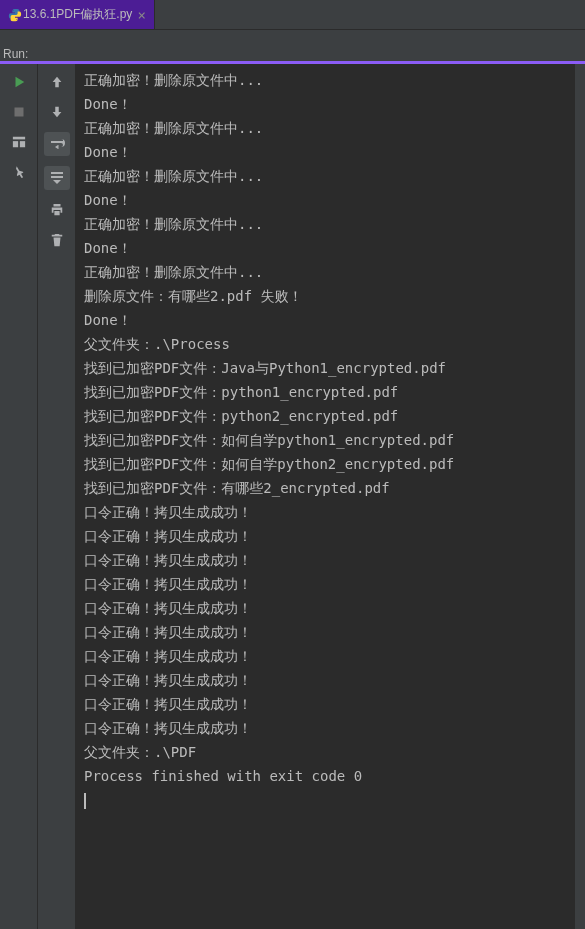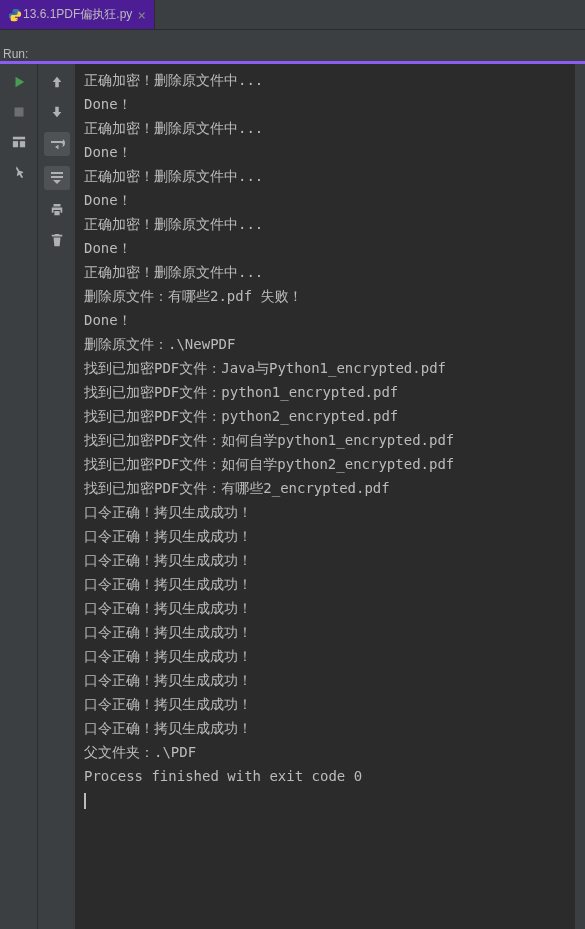--- a/index.html
+++ b/index.html
@@ -230,21 +230,21 @@
       <div class="console-line">Done！</div>
       <div class="console-line">正确加密！删除原文件中...</div>
       <div class="console-line">Done！</div>
       <div class="console-line">正确加密！删除原文件中...</div>
       <div class="console-line">Done！</div>
       <div class="console-line">正确加密！删除原文件中...</div>
       <div class="console-line">Done！</div>
       <div class="console-line">正确加密！删除原文件中...</div>
       <div class="console-line">删除原文件：有哪些2.pdf 失败！</div>
       <div class="console-line">Done！</div>
-      <div class="console-line">删除原文件：.\NewPDF</div>
+      <div class="console-line">父文件夹：.\Process</div>
       <div class="console-line">找到已加密PDF文件：Java与Python1_encrypted.pdf</div>
       <div class="console-line">找到已加密PDF文件：python1_encrypted.pdf</div>
       <div class="console-line">找到已加密PDF文件：python2_encrypted.pdf</div>
       <div class="console-line">找到已加密PDF文件：如何自学python1_encrypted.pdf</div>
       <div class="console-line">找到已加密PDF文件：如何自学python2_encrypted.pdf</div>
       <div class="console-line">找到已加密PDF文件：有哪些2_encrypted.pdf</div>
       <div class="console-line">口令正确！拷贝生成成功！</div>
       <div class="console-line">口令正确！拷贝生成成功！</div>
       <div class="console-line">口令正确！拷贝生成成功！</div>
       <div class="console-line">口令正确！拷贝生成成功！</div>

